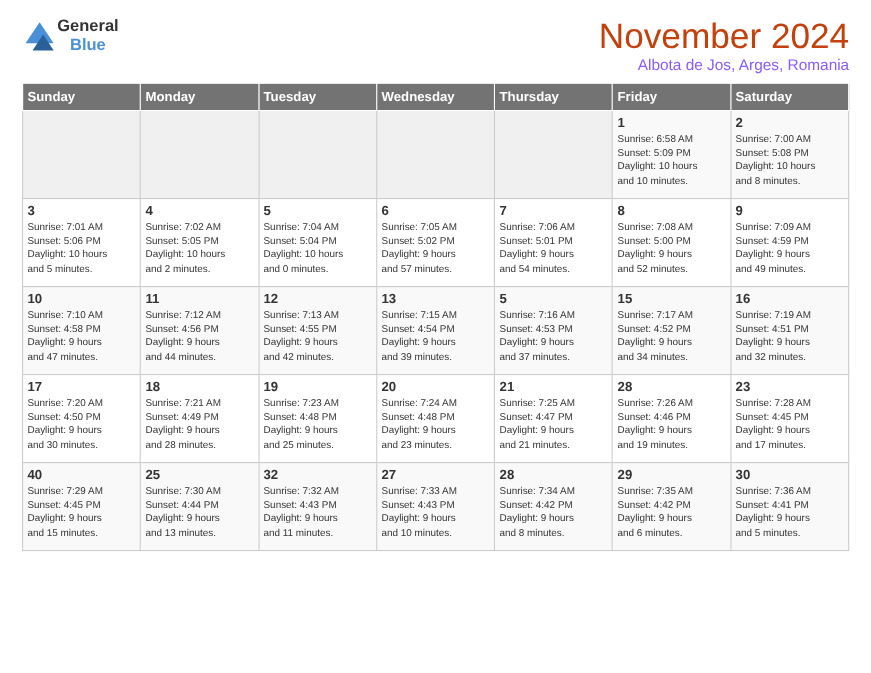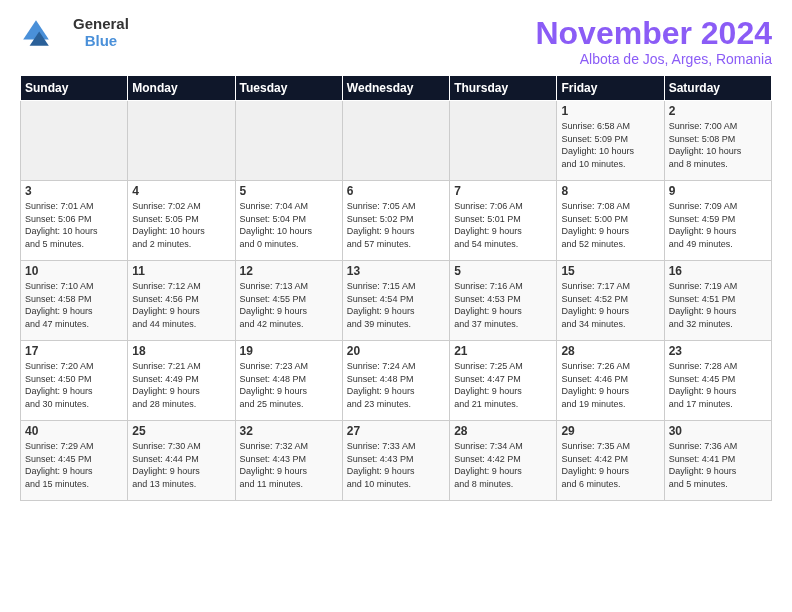--- a/index.html
+++ b/index.html
@@ -16,21 +16,21 @@
     }
     .header-area {
       display: flex;
       align-items: flex-start;
       justify-content: space-between;
       margin-bottom: 8px;
     }
     .logo {
       display: flex;
       align-items: center;
-      gap: 21px;
+      gap: 0;
     }
     .logo-text {
       display: flex;
       flex-direction: column;
       line-height: 1.1;
     }
     .logo-text .general {
       font-size: 15px;
       font-weight: bold;
       color: #333;
@@ -43,35 +43,35 @@
     }
     .logo-icon {
       width: 32px;
       height: 32px;
     }
     .title-area {
       text-align: right;
     }
     .month-title {
       font-size: 32px;
-      font-weight: bold;
-      color: #8b5cf6;
+      font-weight: normal;
+      color: #c2410c;
       line-height: 1.1;
     }
     .location {
       font-size: 14px;
       color: #8b5cf6;
     }
     .calendar {
       width: 100%;
       border-collapse: collapse;
       table-layout: fixed;
     }
     .calendar thead tr th {
-      background-color: #0f172a;
+      background-color: #737373;
       color: white;
       font-size: 12px;
       font-weight: bold;
       padding: 5px 4px;
       text-align: left;
       border: 1px solid #fff;
     }
     .calendar tbody tr td {
       border: 1px solid #ccc;
       vertical-align: top;

